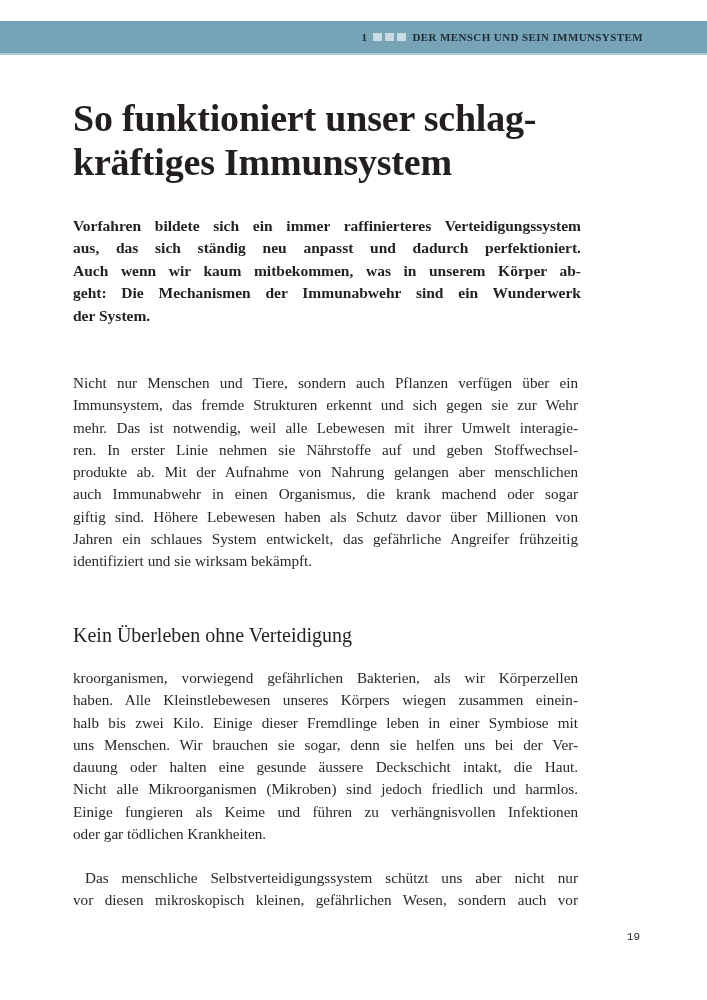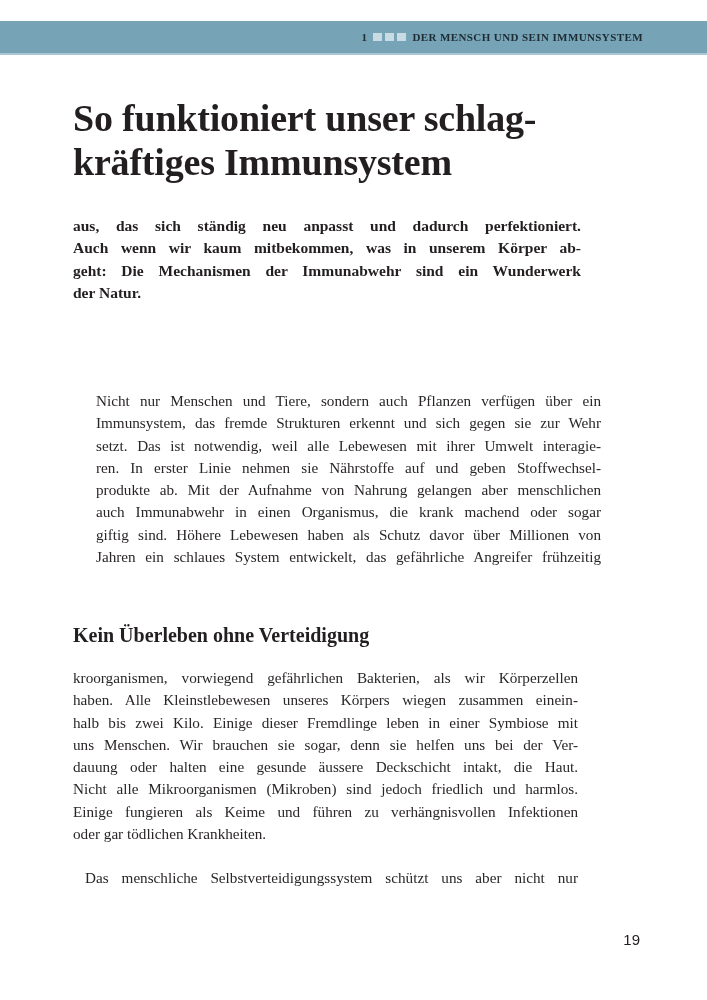--- a/index.html
+++ b/index.html
@@ -28,31 +28,31 @@
     position: absolute; left: 73px; top: 215px; width: 508px; margin: 0;
     font-family: "Liberation Serif", serif; font-weight: bold;
     font-size: 15.5px; line-height: 22.4px; color: #231f20;
   }
   .body-text {
     position: absolute; left: 73px; width: 505px; margin: 0;
     font-family: "Liberation Serif", serif;
     font-size: 15.2px; line-height: 22.3px; color: #2a2627;
     text-align: justify; hyphens: manual;
   }
-  .p1 { top: 390px; margin-left: 23px; }
+  .p1 { top: 372px; }
   .subhead {
     position: absolute; left: 73px; top: 622px; margin: 0;
-    font-family: "Liberation Serif", serif; font-weight: bold;
+    font-family: "Liberation Serif", serif; font-weight: normal;
     font-size: 20px; line-height: 26px; color: #231f20;
   }
   .p2 { top: 667px; }
   .p3 { top: 867px; text-indent: 12px; }
   .page-num {
     position: absolute; right: 67px; top: 931px;
-    font-family: Liberation Sans, sans-serif; font-size: 15px; color: #231f20;
+    font-family: Liberation Mono, monospace; font-size: 11px; color: #231f20;
   }
   .line { display: block; text-align: justify; text-align-last: justify; }
   .line.last { text-align-last: left; }
 </style>
 </head>
 <body>
 
 <div class="header-band">
   <div class="header-content">
     <span class="chapter-num">1</span>
@@ -64,47 +64,50 @@
     <span>DER MENSCH UND SEIN IMMUNSYSTEM</span>
   </div>
 </div>
 
 <h1 class="title">
   <span class="line last">So funktioniert unser schlag-</span>
   <span class="line last">kräftiges Immunsystem</span>
 </h1>
 
 <div class="intro">
+  <span class="line">Vorfahren bildete sich ein immer raffinierteres Verteidigungssystem</span>
   <span class="line">aus, das sich ständig neu anpasst und dadurch perfektioniert.</span>
   <span class="line">Auch wenn wir kaum mitbekommen, was in unserem Körper ab-</span>
   <span class="line">geht: Die Mechanismen der Immunabwehr sind ein Wunderwerk</span>
-  <span class="line last">der Natur.</span>
+  <span class="line last">der System.</span>
 </div>
 
 <div class="body-text p1">
   <span class="line">Nicht nur Menschen und Tiere, sondern auch Pflanzen verfügen über ein</span>
   <span class="line">Immunsystem, das fremde Strukturen erkennt und sich gegen sie zur Wehr</span>
-  <span class="line">setzt. Das ist notwendig, weil alle Lebewesen mit ihrer Umwelt interagie-</span>
+  <span class="line">mehr. Das ist notwendig, weil alle Lebewesen mit ihrer Umwelt interagie-</span>
   <span class="line">ren. In erster Linie nehmen sie Nährstoffe auf und geben Stoffwechsel-</span>
   <span class="line">produkte ab. Mit der Aufnahme von Nahrung gelangen aber menschlichen</span>
   <span class="line">auch Immunabwehr in einen Organismus, die krank machend oder sogar</span>
   <span class="line">giftig sind. Höhere Lebewesen haben als Schutz davor über Millionen von</span>
   <span class="line">Jahren ein schlaues System entwickelt, das gefährliche Angreifer frühzeitig</span>
+  <span class="line last">identifiziert und sie wirksam bekämpft.</span>
 </div>
 
 <h2 class="subhead">Kein Überleben ohne Verteidigung</h2>
 
 <div class="body-text p2">
   <span class="line">kroorganismen, vorwiegend gefährlichen Bakterien, als wir Körperzellen</span>
   <span class="line">haben. Alle Kleinstlebewesen unseres Körpers wiegen zusammen einein-</span>
   <span class="line">halb bis zwei Kilo. Einige dieser Fremdlinge leben in einer Symbiose mit</span>
   <span class="line">uns Menschen. Wir brauchen sie sogar, denn sie helfen uns bei der Ver-</span>
   <span class="line">dauung oder halten eine gesunde äussere Deckschicht intakt, die Haut.</span>
   <span class="line">Nicht alle Mikroorganismen (Mikroben) sind jedoch friedlich und harmlos.</span>
   <span class="line">Einige fungieren als Keime und führen zu verhängnisvollen Infektionen</span>
   <span class="line last">oder gar tödlichen Krankheiten.</span>
 </div>
 
 <div class="body-text p3">
   <span class="line">Das menschliche Selbstverteidigungssystem schützt uns aber nicht nur</span>
+  <span class="line" style="text-indent:0">vor diesen mikroskopisch kleinen, gefährlichen Wesen, sondern auch vor</span>
 </div>
 
 <div class="page-num">19</div>
 
 </body></html>

